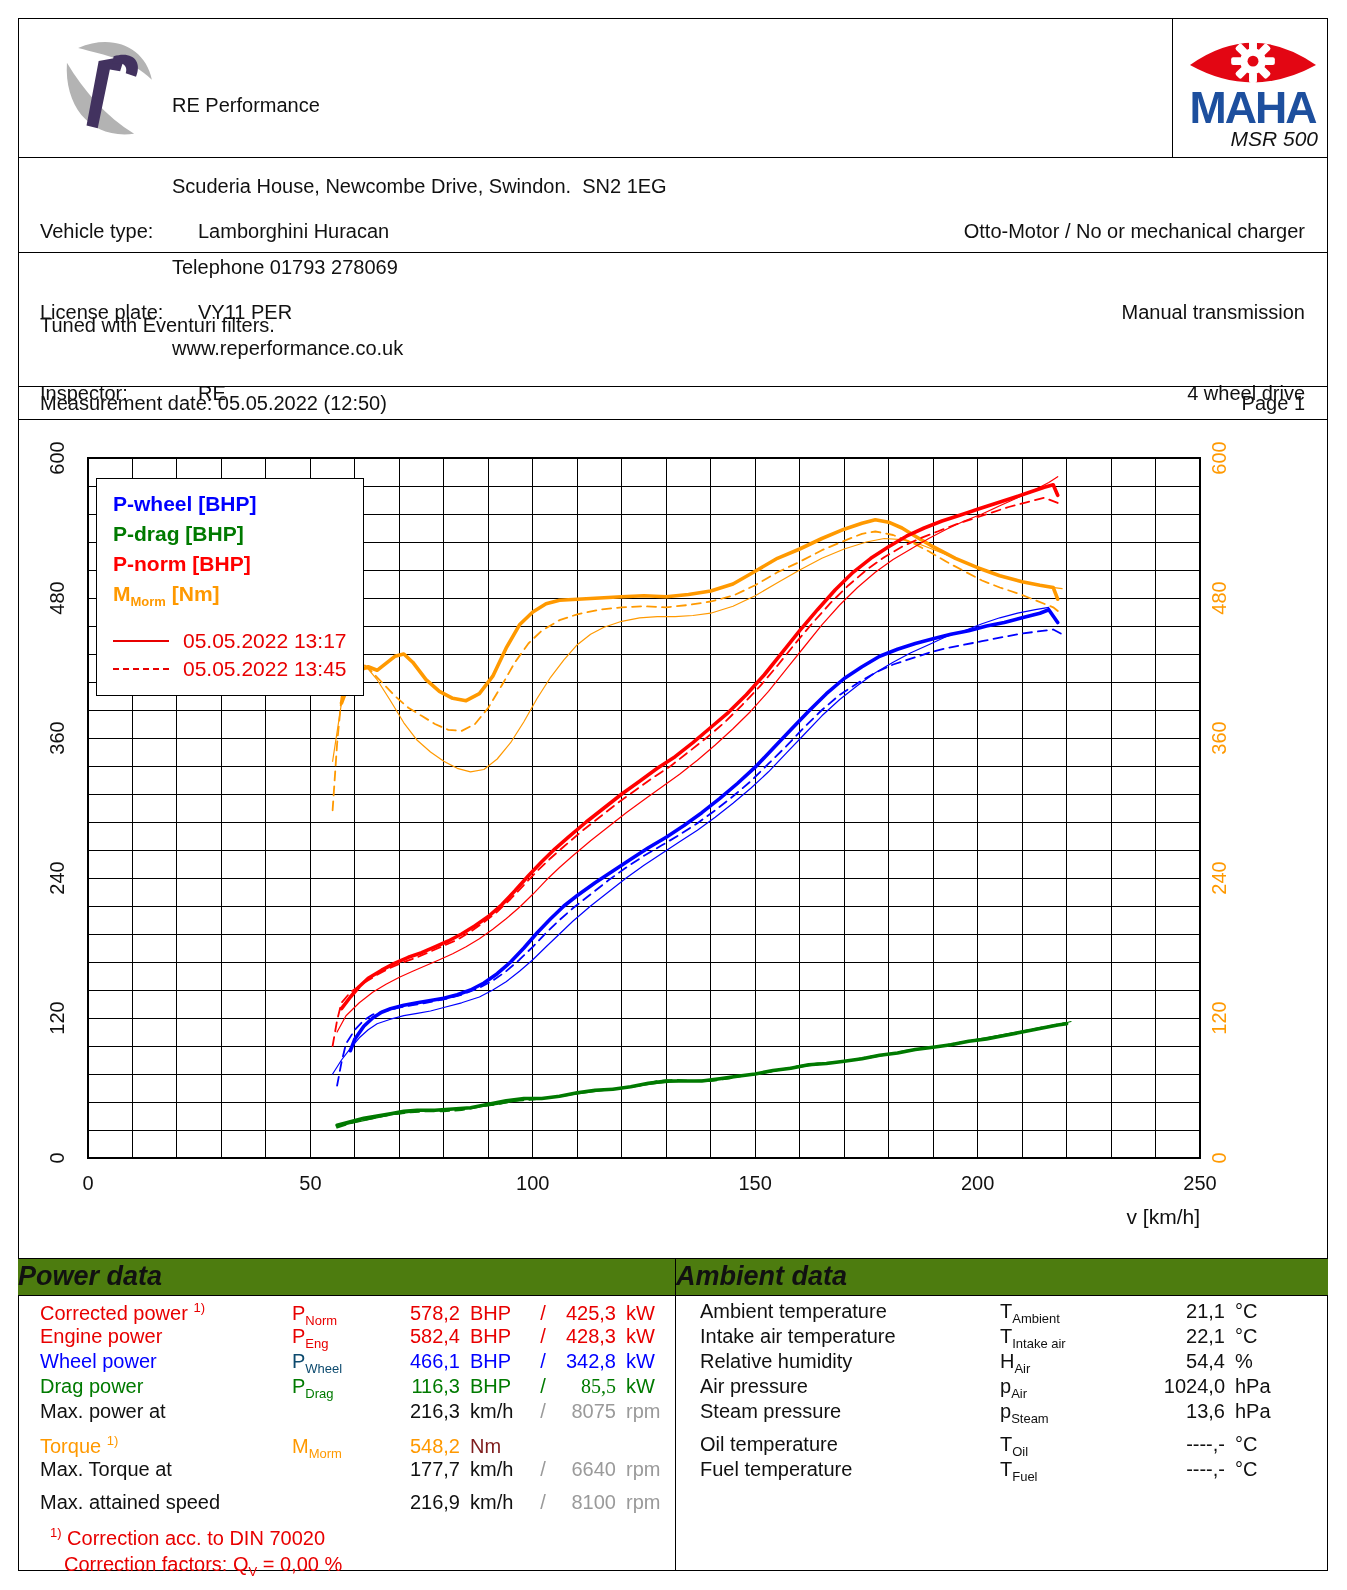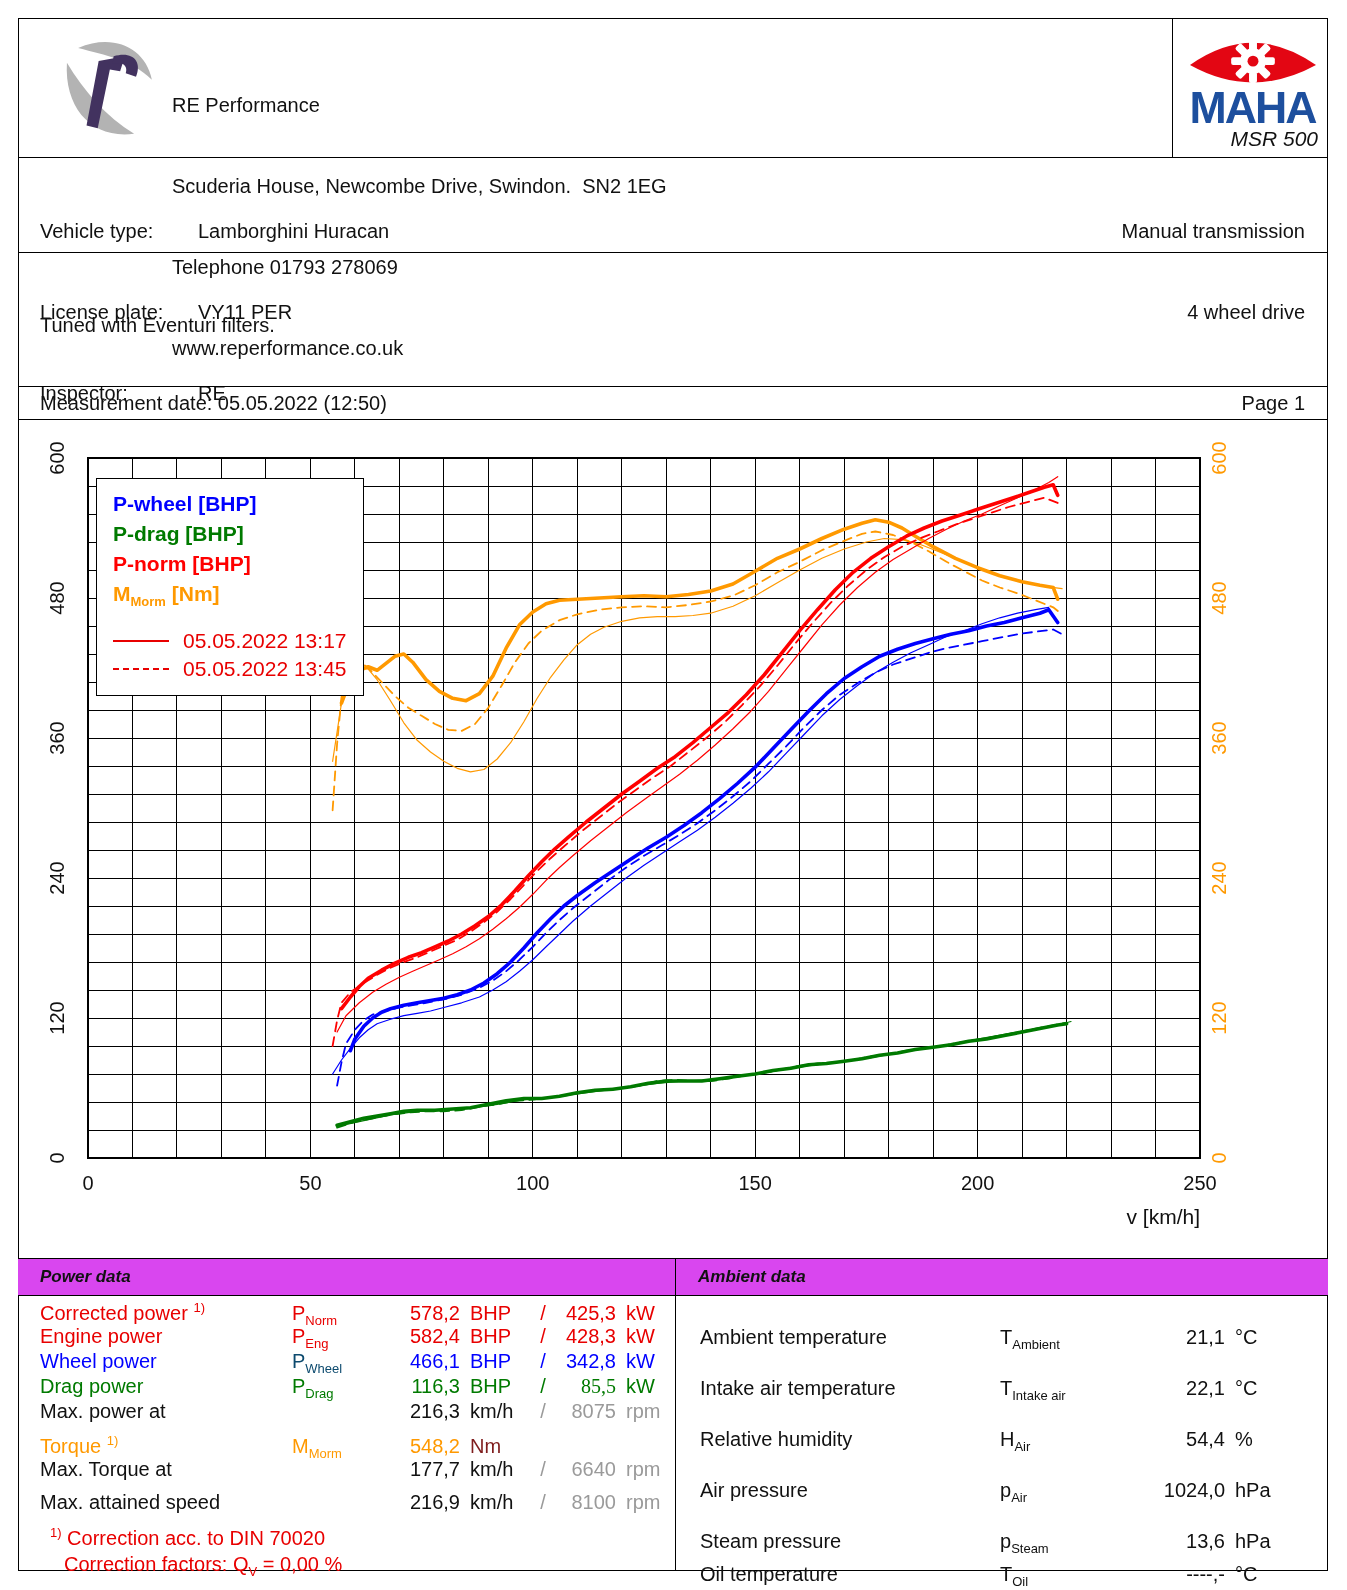--- a/index.html
+++ b/index.html
@@ -6,24 +6,24 @@
   .page{position:relative;width:1347px;height:1590px;background:#fff;
         font-family:"Liberation Sans","DejaVu Sans",sans-serif;color:#111;overflow:hidden;}
   .frame{position:absolute;left:18px;top:18px;width:1310px;height:1553px;border:1.5px solid #000;box-sizing:border-box;}
   .hline{position:absolute;left:18px;width:1310px;height:0;border-top:1.5px solid #000;}
   .vline{position:absolute;width:0;border-left:1.5px solid #000;}
   .txt{position:absolute;font-size:20px;line-height:27px;white-space:pre;}
   .company div{font-size:20px;line-height:27px;}
   .right-align{text-align:right;}
   .msr{font-style:italic;font-size:21px;}
   .vehicle-label{display:inline-block;width:158px;}
-  .panel-head{position:absolute;height:38px;background:#d946ef;border-top:1.5px solid #000;border-bottom:1.5px solid #000;
-              box-sizing:border-box;font-size:17px;font-style:italic;font-weight:bold;line-height:35px;padding-left:22px;}
+  .panel-head{position:absolute;height:38px;background:#4d7c0f;border-top:1.5px solid #000;border-bottom:1.5px solid #000;
+              box-sizing:border-box;font-size:27px;font-style:italic;font-weight:bold;line-height:35px;}
   .prow{display:grid;grid-template-columns:252px 100px 78px 62px 22px 72px 48px;height:25px;font-size:20px;align-items:baseline;}
-  .arow{display:grid;grid-template-columns:300px 135px 100px 55px;height:25px;font-size:20px;align-items:baseline;margin-top:26px;}
+  .arow{display:grid;grid-template-columns:300px 135px 100px 55px;height:25px;font-size:20px;align-items:baseline;}
   .gap{margin-top:8px;}
   .num{text-align:right;padding-right:10px;}
   .sepc{text-align:center;}
   sub{font-size:13px;}
   .fnote{font-size:20px;color:#e80000;line-height:26px;}
   .supn{font-size:13px;vertical-align:super;}
   .legend{position:absolute;background:#fff;border:1.5px solid #000;padding:10px 16px 12px 16px;}
   .legend .li{font-size:21px;line-height:30px;font-weight:bold;white-space:nowrap;}
   .legend .run{display:flex;align-items:center;font-size:21px;line-height:28px;white-space:nowrap;}
   .legend .sample{display:inline-block;width:56px;margin-right:14px;border-top-width:2px;border-top-color:#e80000;}
@@ -66,20 +66,21 @@
   </svg>
   <div class="txt msr right-align" style="left:1180px;top:125px;width:138px;">MSR 500</div>
   <div class="hline" style="top:157px;"></div>
 
   <div class="txt" style="left:40px;top:164px;">
     <div><span class="vehicle-label">Vehicle type:</span><span>Lamborghini Huracan</span></div>
     <div><span class="vehicle-label">License plate:</span><span>VY11 PER</span></div>
     <div><span class="vehicle-label">Inspector:</span><span>RE</span></div>
   </div>
   <div class="txt right-align" style="right:42px;top:164px;width:520px;">
+    <div>Otto-Motor / No or mechanical charger</div>
     <div>Manual transmission</div>
     <div>4 wheel drive</div>
   </div>
   <div class="hline" style="top:252px;"></div>
 
   <div class="txt" style="left:40px;top:258px;">
     <div>Tuned with Eventuri filters.</div>
   </div>
 
   <div class="hline" style="top:386px;"></div>

